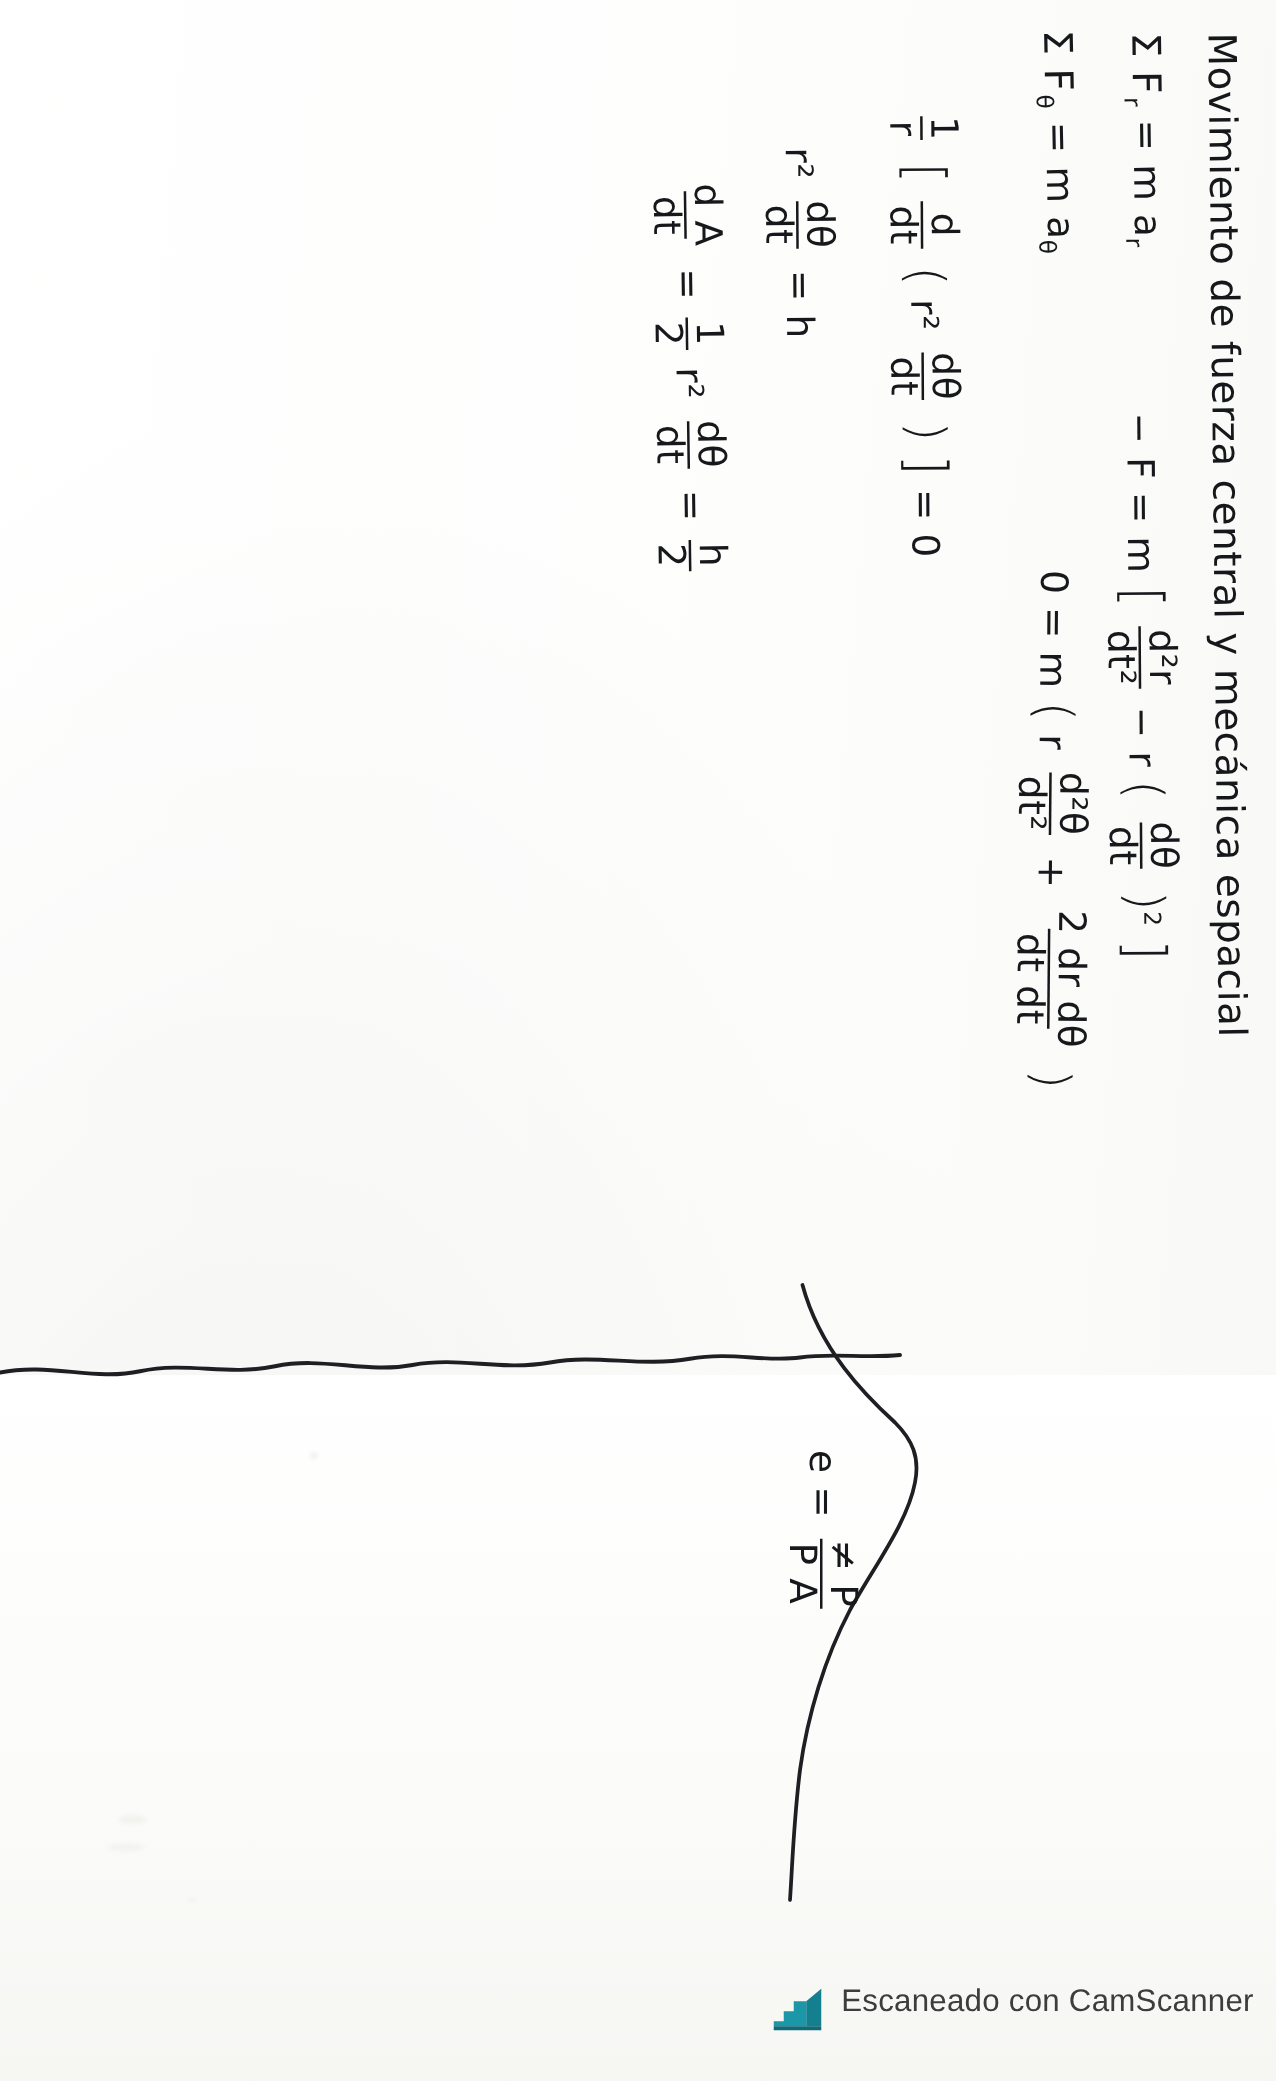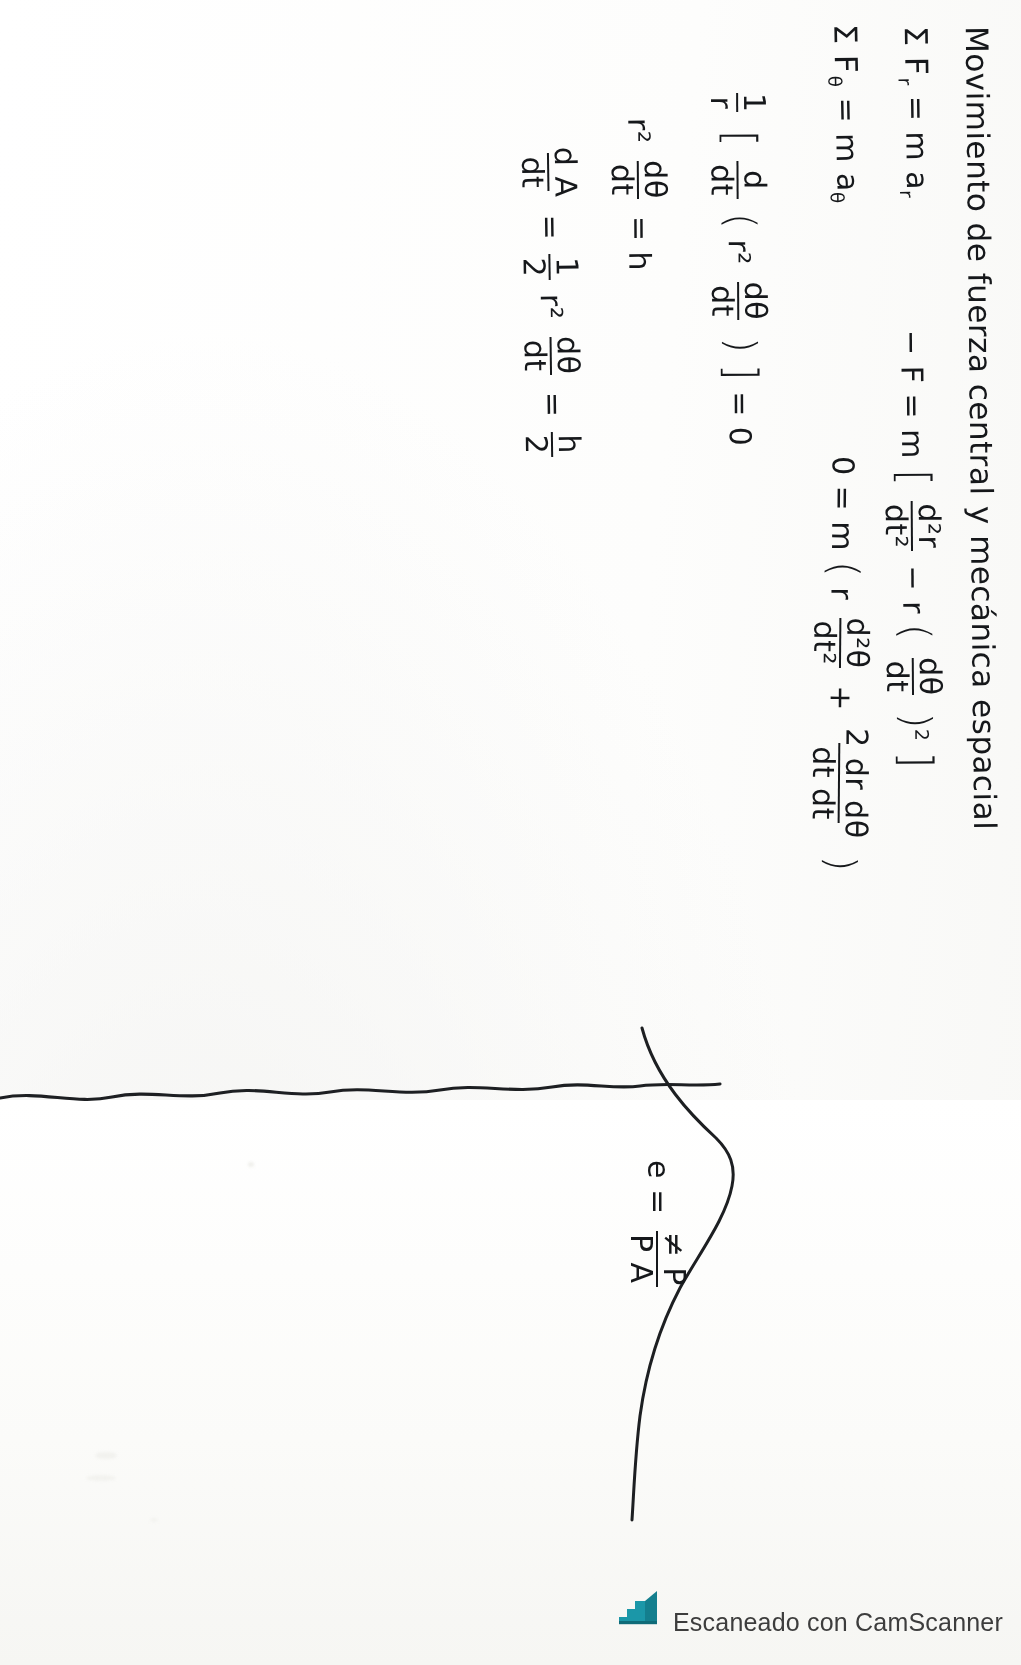--- a/index.html
+++ b/index.html
@@ -157,21 +157,21 @@
     transform: rotate(90deg);
     transform-origin: 0 0;
   }
 
   
   #cam-footer {
     position: absolute;
     right: 18px;
     bottom: 8px;
     display: flex;
-    align-items: center;
+    align-items: flex-start;
     gap: 10px;
   }
   #cam-label {
     font-family: "Liberation Sans", sans-serif;
     font-size: 25px;
     color: #3d3d3d;
     letter-spacing: 0.2px;
   }
   #cam-logo {
     width: 46px;

